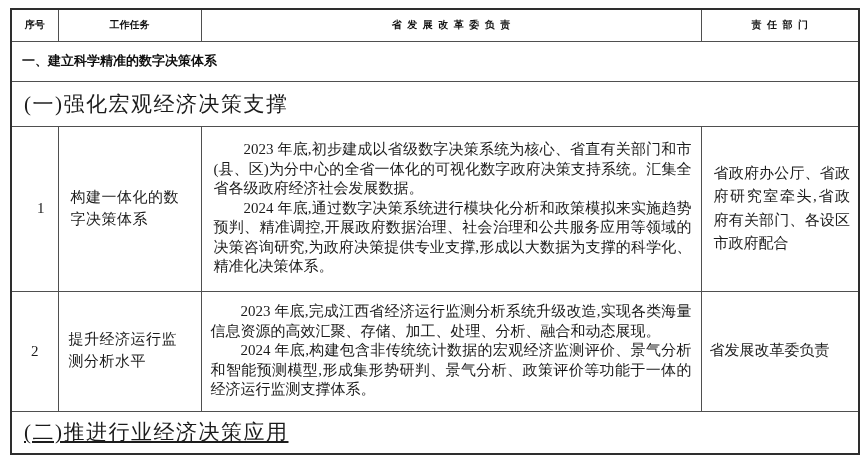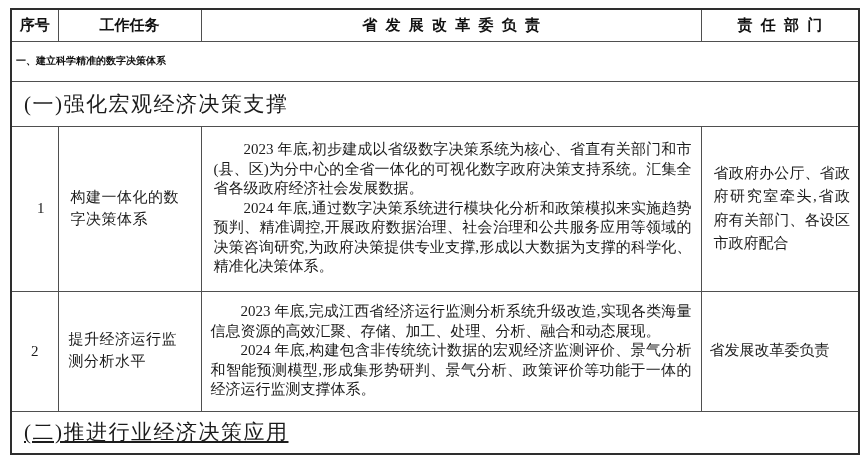--- a/index.html
+++ b/index.html
@@ -28,33 +28,33 @@
   col.c-no   { width: 47px; }
   col.c-task { width: 143px; }
   col.c-goal { width: 500px; }
   col.c-dept { width: 158px; }
 
   
   tr.hdr th {
     height: 32px;
     font-family: "Liberation Sans", "DejaVu Sans", sans-serif;
     font-weight: bold;
-    font-size: 15px;
+    font-size: 10px;
     color: #111;
     white-space: nowrap;
   }
   th.spread { letter-spacing: 0.55em; text-indent: 0.55em; }
 
   
   tr.section td {
     height: 40px;
     font-family: "Liberation Sans", "DejaVu Sans", sans-serif;
     font-weight: bold;
-    font-size: 10px;
-    padding-left: 4px;
+    font-size: 13px;
+    padding-left: 10px;
     color: #101010;
     margin-left: 20px;
   }
   
   tr.subsection td {
     height: 45px;
     font-size: 21px;
     letter-spacing: 1.5px;
     padding-left: 12px;
     color: #1c1c1c;

